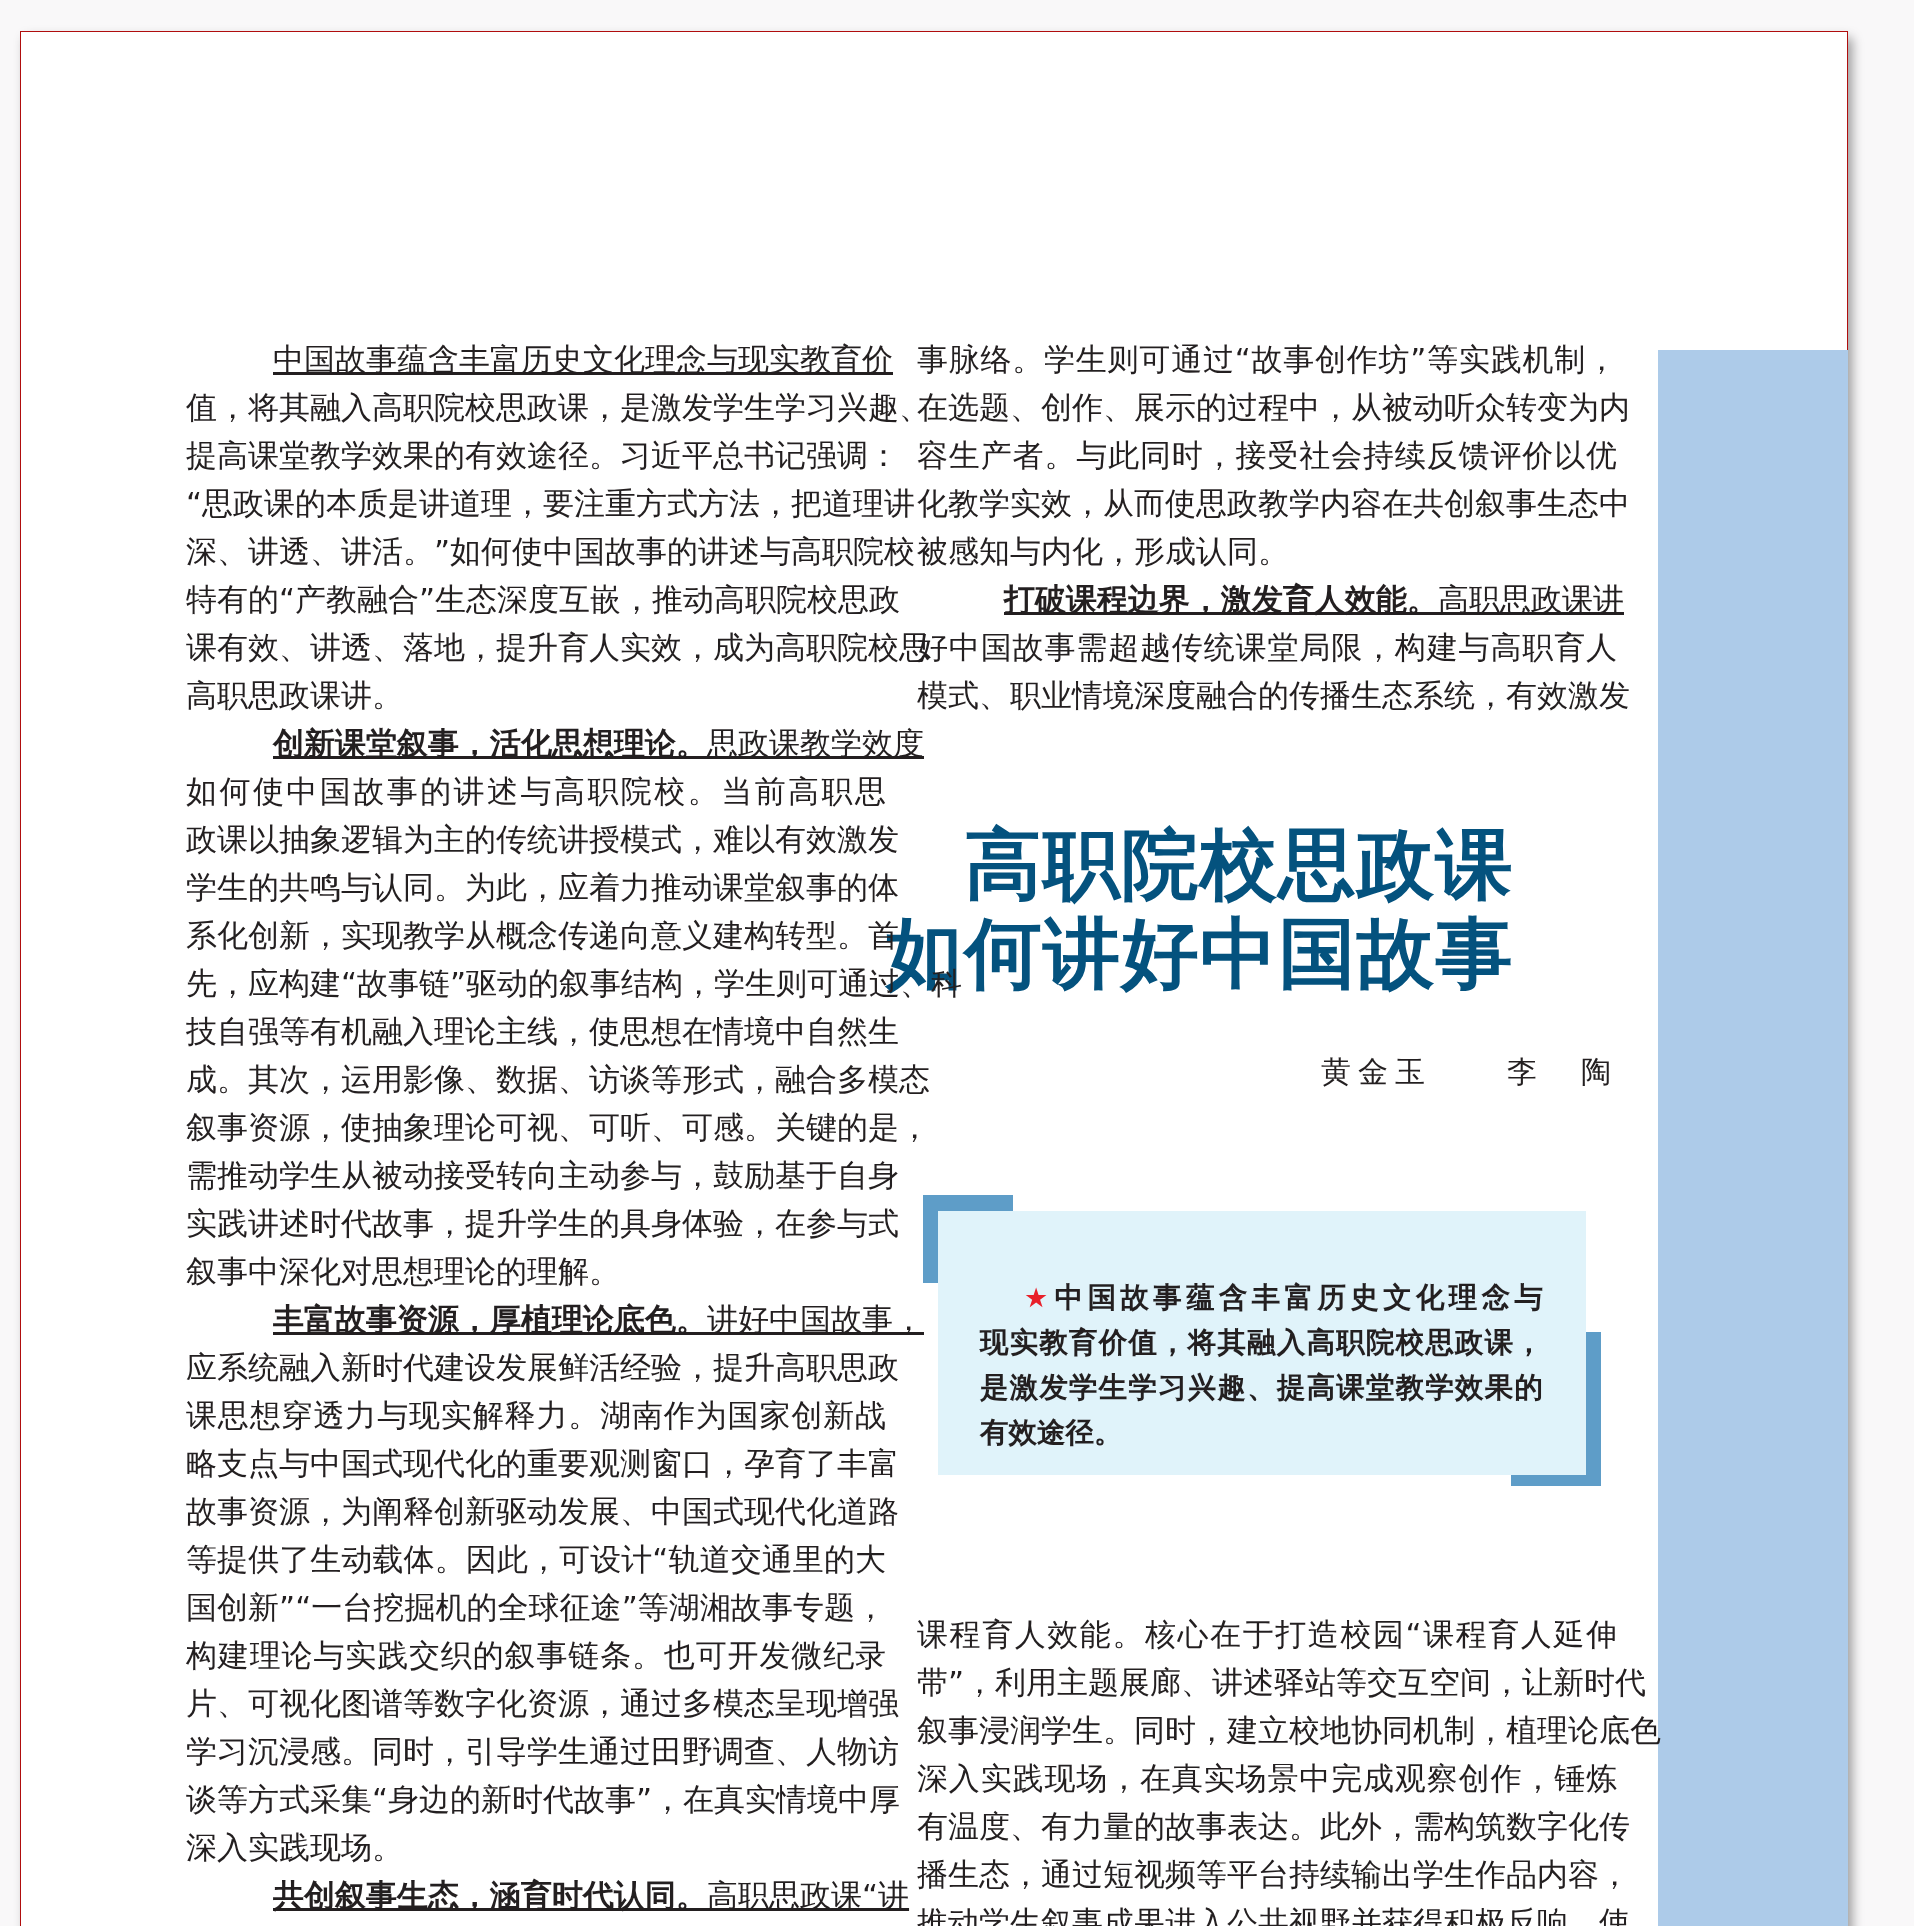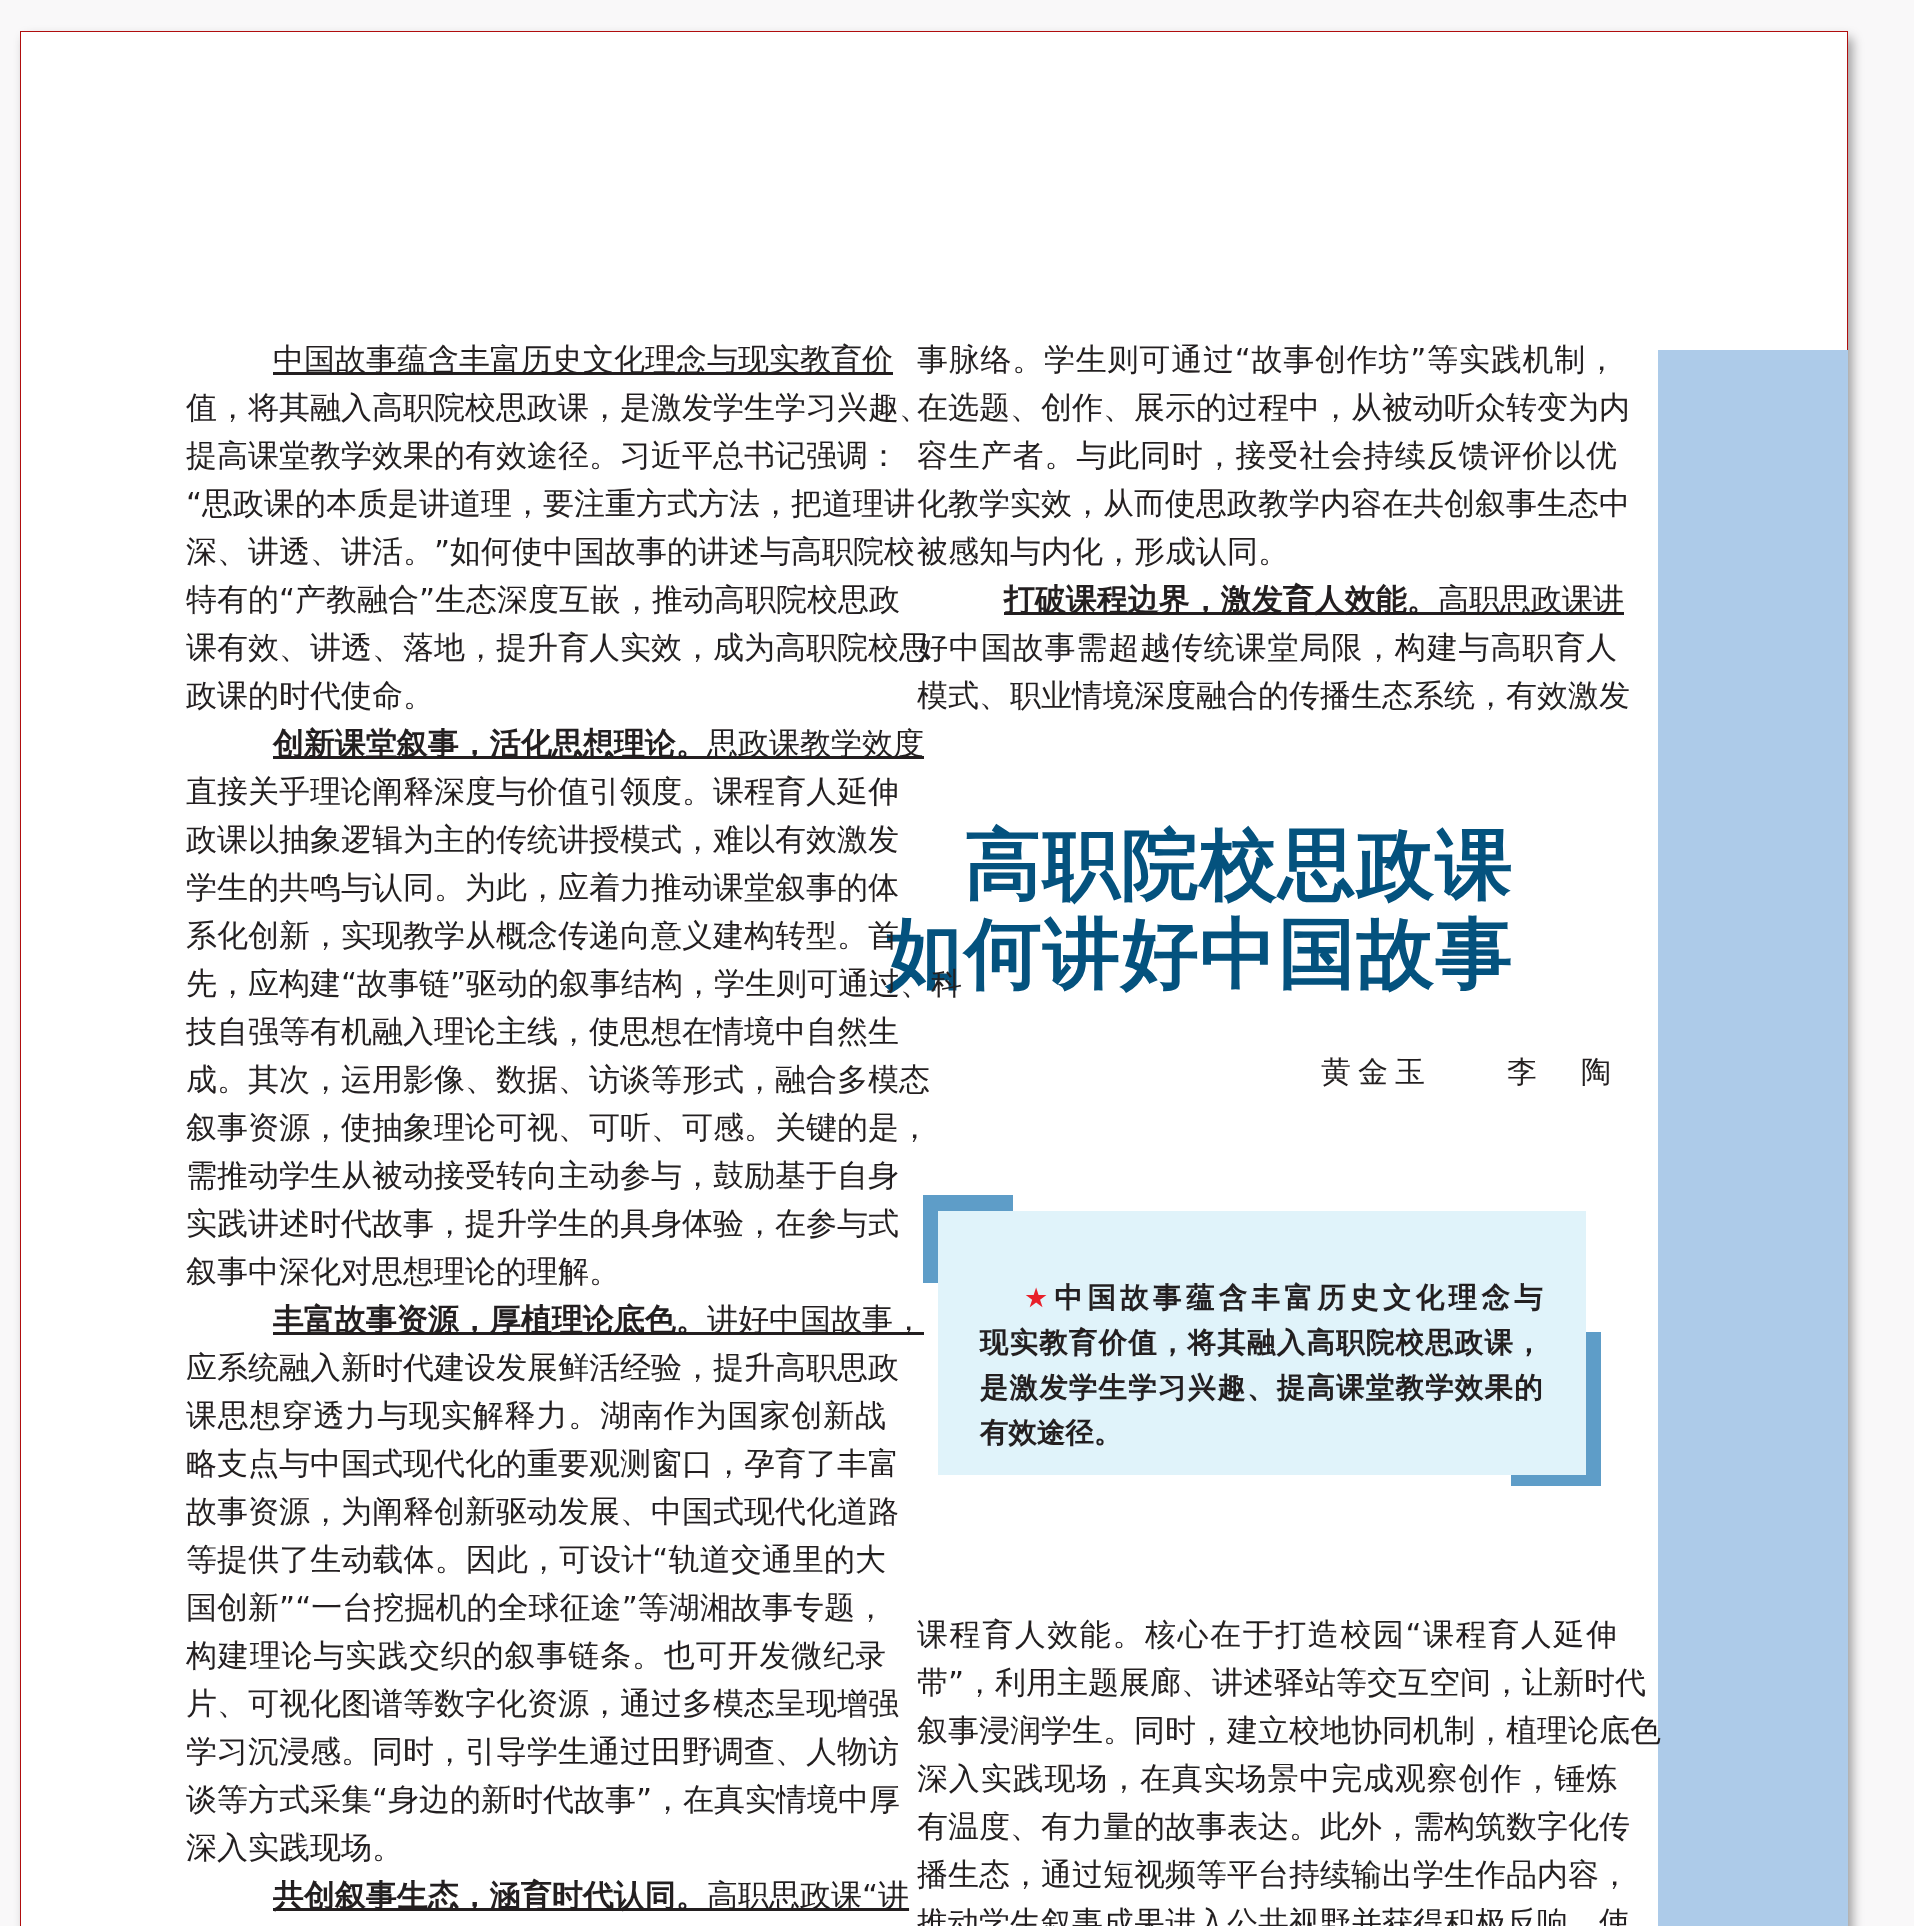--- a/index.html
+++ b/index.html
@@ -83,23 +83,23 @@
 </div>
 
 <div class="col" id="left-col" style="left:186px; top:335px;">
     <div class="line indent"><span>中国故事蕴含丰富历史文化理念与现实教育价</span></div>
     <div class="line"><span>值，将其融入高职院校思政课，是激发学生学习兴趣、</span></div>
     <div class="line"><span>提高课堂教学效果的有效途径。习近平总书记强调：</span></div>
     <div class="line"><span>“思政课的本质是讲道理，要注重方式方法，把道理讲</span></div>
     <div class="line"><span>深、讲透、讲活。”如何使中国故事的讲述与高职院校</span></div>
     <div class="line"><span>特有的“产教融合”生态深度互嵌，推动高职院校思政</span></div>
     <div class="line"><span>课有效、讲透、落地，提升育人实效，成为高职院校思</span></div>
-    <div class="line last"><span>政课的时代使命。</span></div>
+    <div class="line last"><span>高职思政课讲。</span></div>
     <div class="line indent"><span class="lead">创新课堂叙事，活化思想理论。</span><span>思政课教学效度</span></div>
-    <div class="line"><span>直接关乎理论阐释深度与价值引领度。课程育人延伸</span></div>
+    <div class="line"><span>如何使中国故事的讲述与高职院校。当前高职思</span></div>
     <div class="line"><span>政课以抽象逻辑为主的传统讲授模式，难以有效激发</span></div>
     <div class="line"><span>学生的共鸣与认同。为此，应着力推动课堂叙事的体</span></div>
     <div class="line"><span>系化创新，实现教学从概念传递向意义建构转型。首</span></div>
     <div class="line"><span>先，应构建“故事链”驱动的叙事结构，学生则可通过、科</span></div>
     <div class="line"><span>技自强等有机融入理论主线，使思想在情境中自然生</span></div>
     <div class="line"><span>成。其次，运用影像、数据、访谈等形式，融合多模态</span></div>
     <div class="line"><span>叙事资源，使抽象理论可视、可听、可感。关键的是，</span></div>
     <div class="line"><span>需推动学生从被动接受转向主动参与，鼓励基于自身</span></div>
     <div class="line"><span>实践讲述时代故事，提升学生的具身体验，在参与式</span></div>
     <div class="line last"><span>叙事中深化对思想理论的理解。</span></div>

